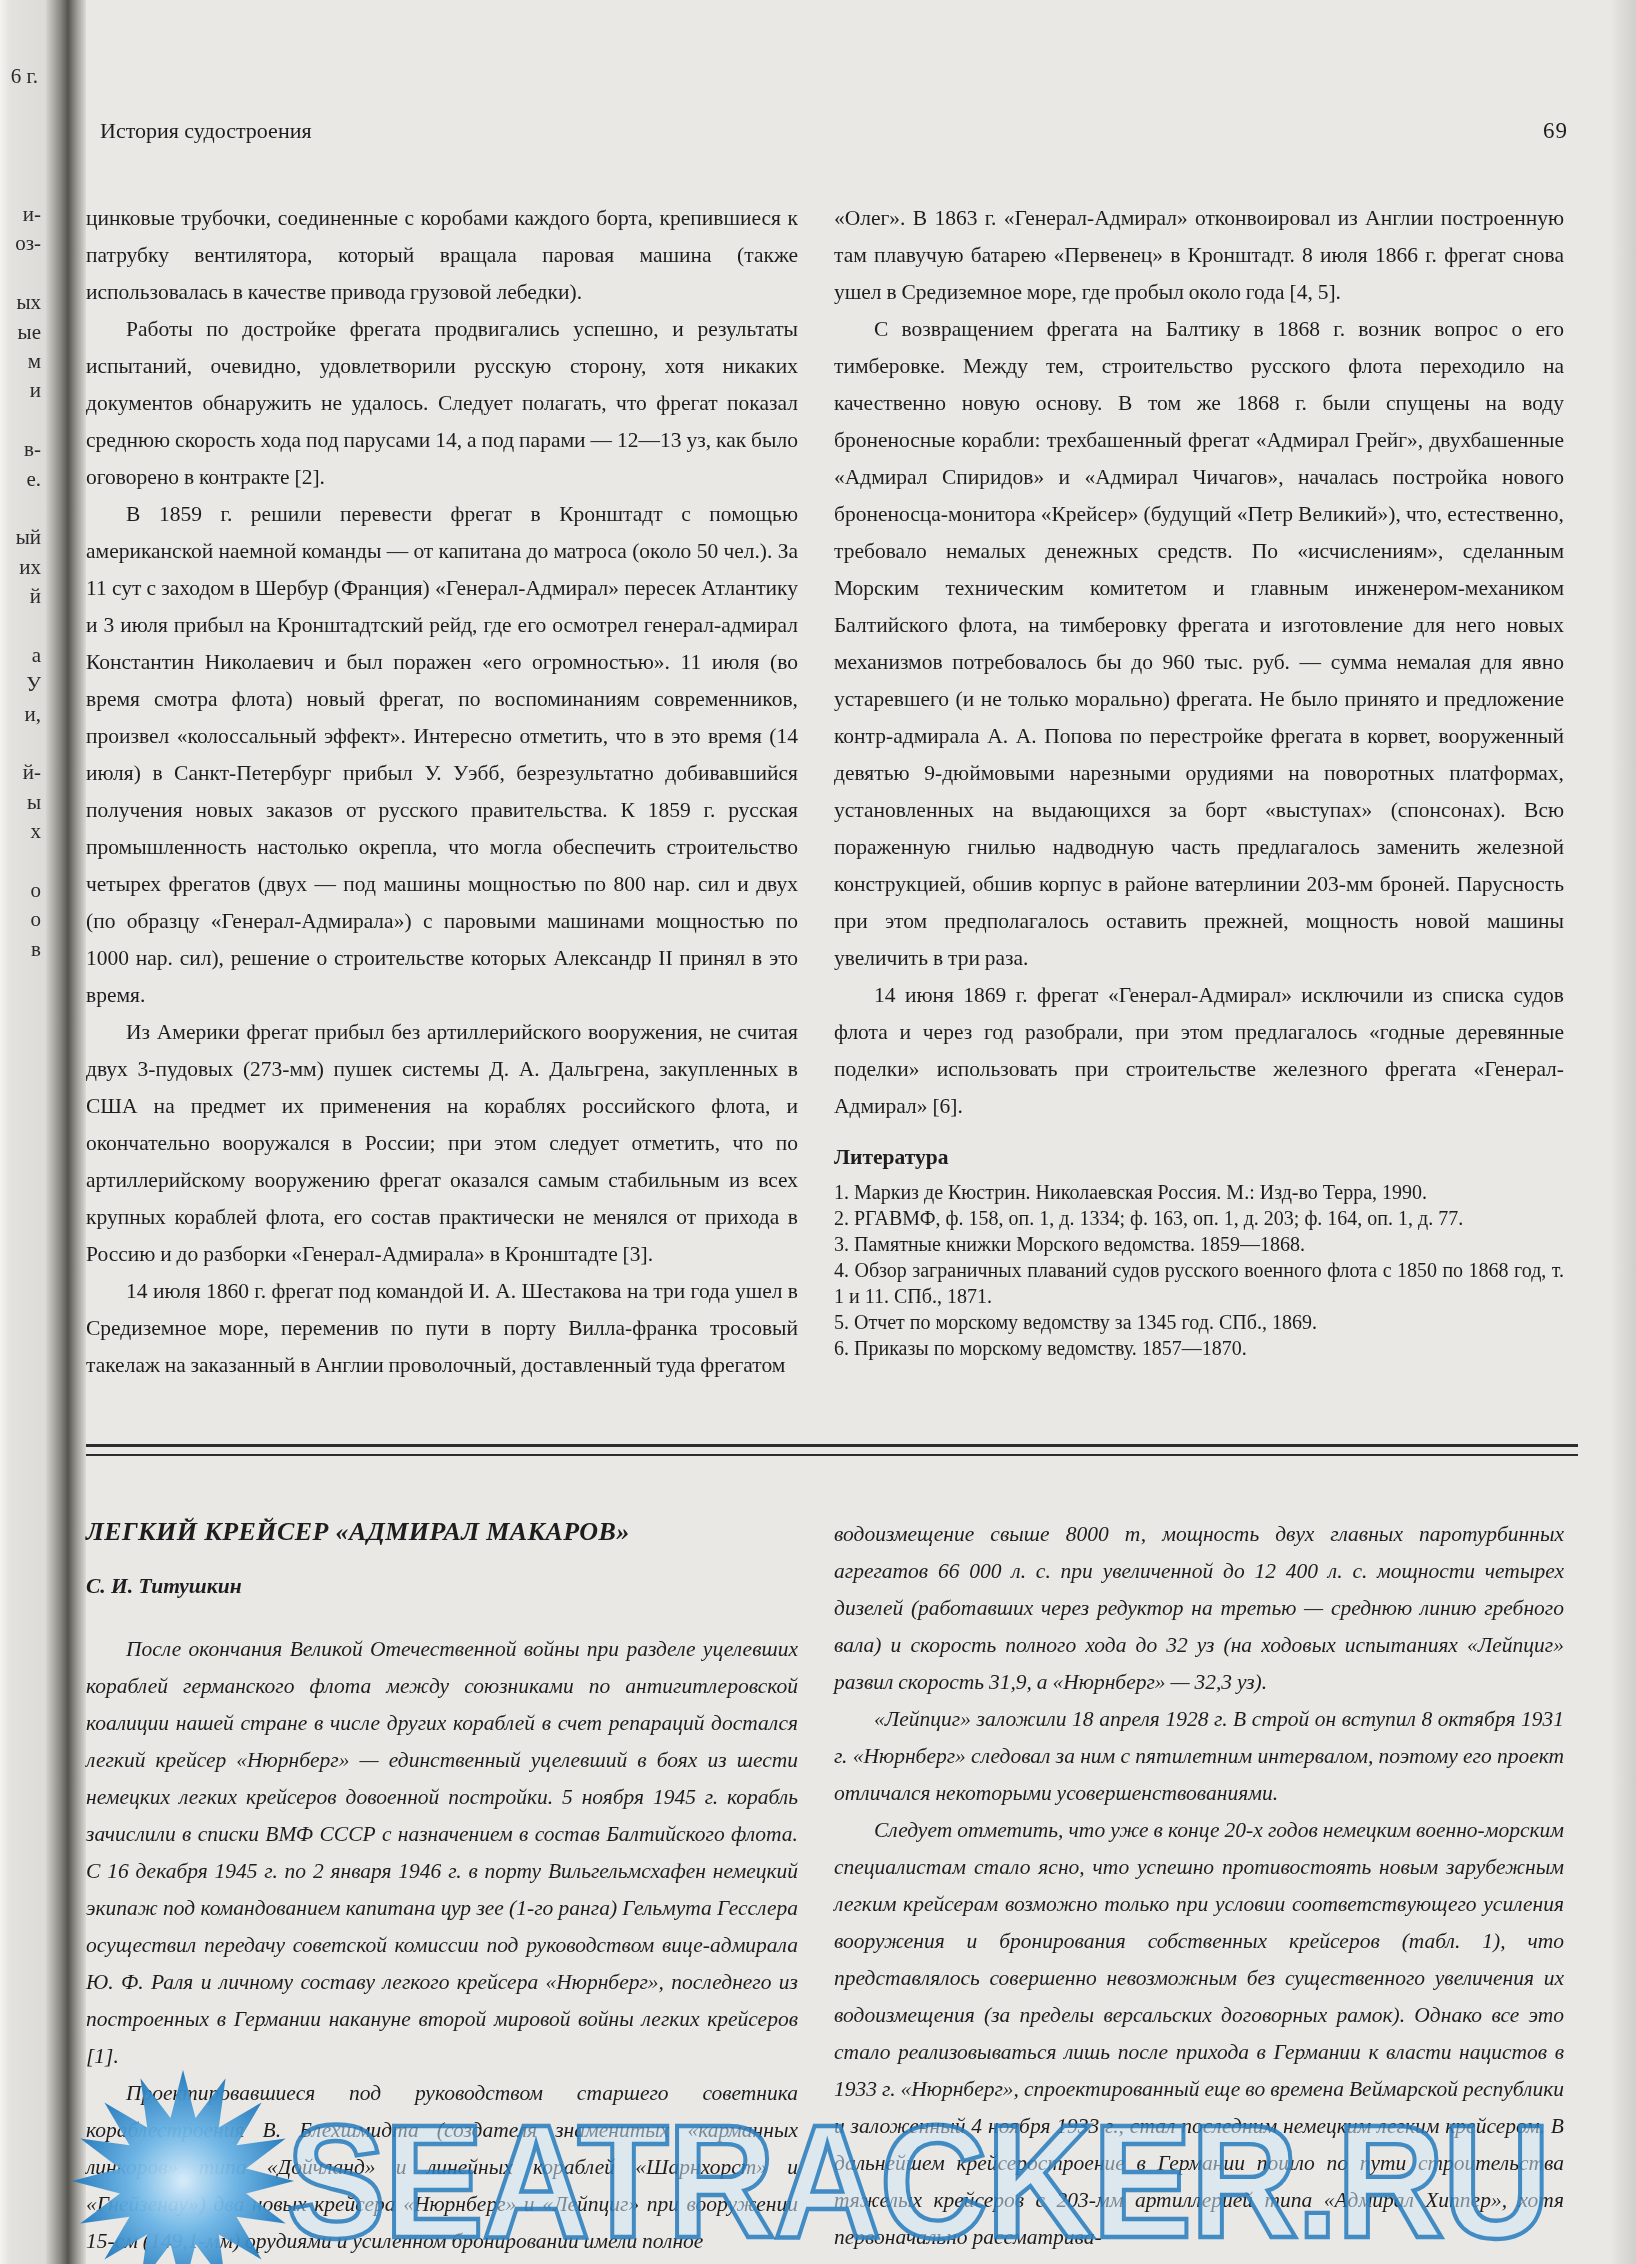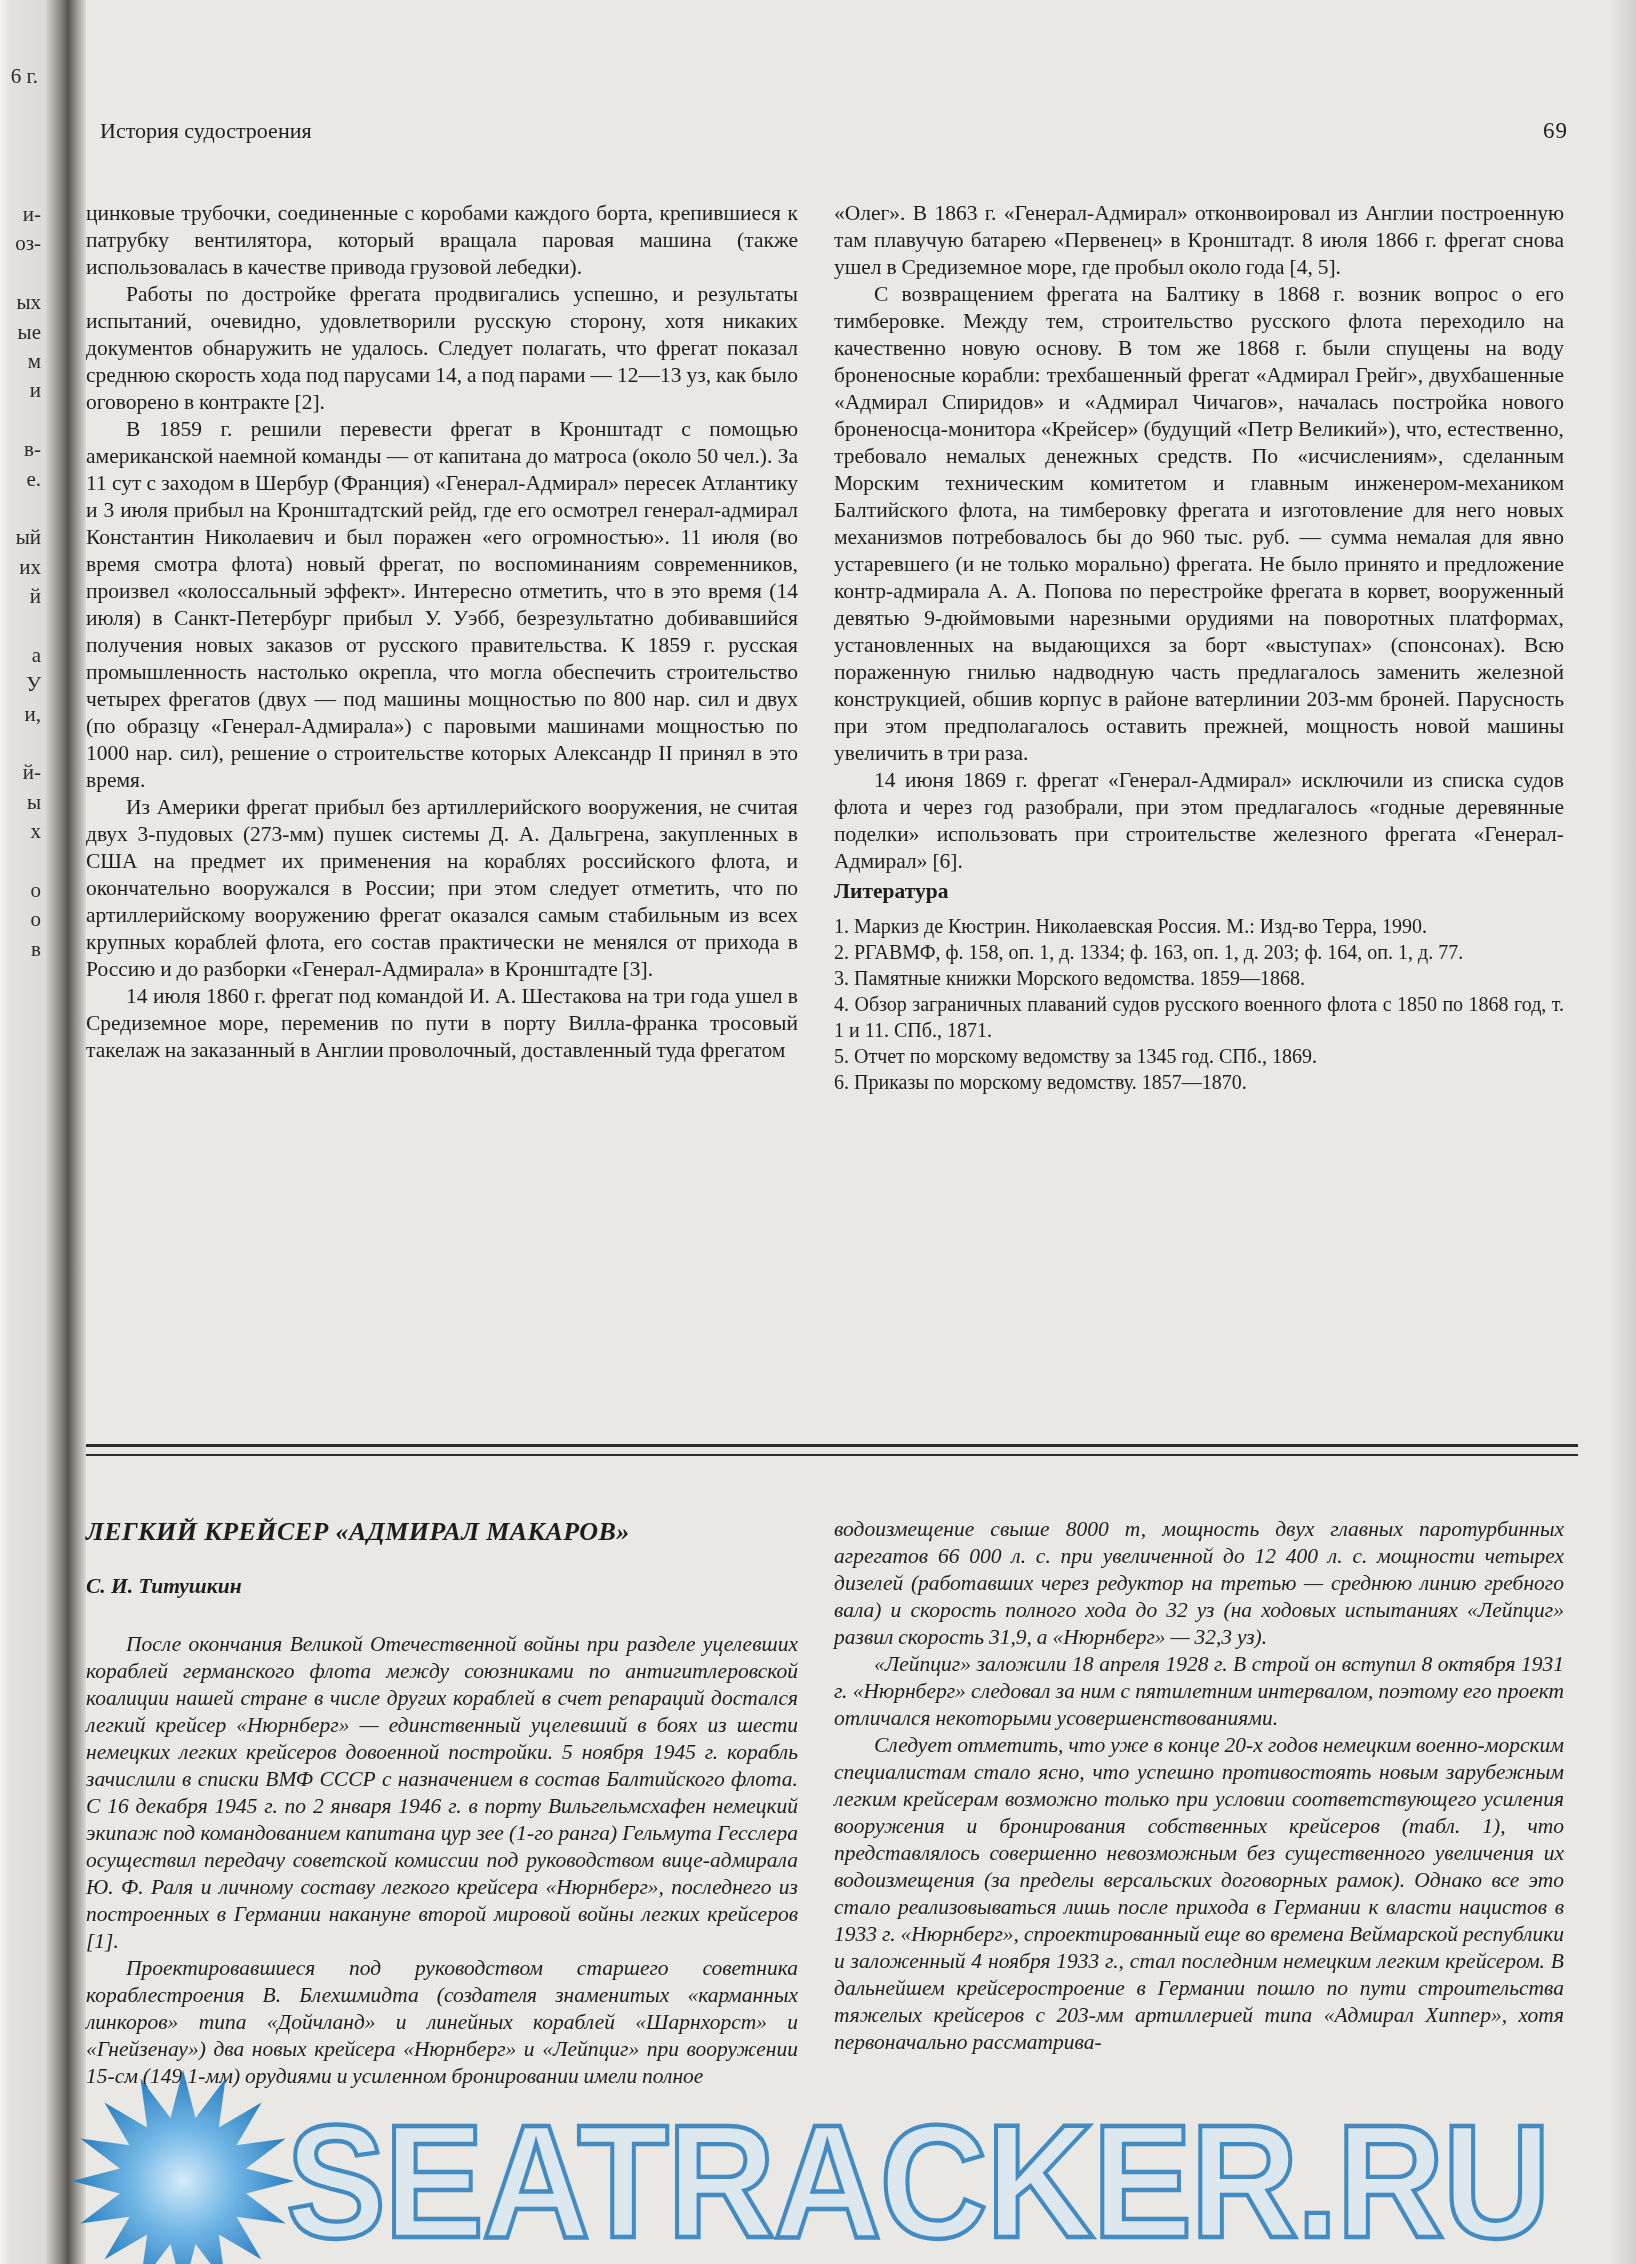--- a/index.html
+++ b/index.html
@@ -39,26 +39,26 @@
   .page-number { font-size:23px; letter-spacing:1px; }
 
   .article { display:flex; gap:36px; }
   .article-1 { margin-top:56px; height:1220px; overflow:hidden; }
   .article-2 { margin-top:34px;font-style:italic; }
   .col-left  { width:712px; }
   .col-right { width:730px; }
 
   .para {
     margin:0; text-align:justify; text-indent:40px;
-    font-size:21.5px; line-height:27px; word-spacing:-0.5px;
+    font-size:21.5px; line-height:37px; word-spacing:-0.5px;
   }
   .no-indent-first .para:first-child { text-indent:0; }
 
   .lit-heading {
-    margin:2px 0 8px; font-size:21.5px; font-weight:bold; line-height:28px;
+    margin:18px 0 8px; font-size:21.5px; font-weight:bold; line-height:28px;
   }
   .lit-list { }
   .lit-item { font-size:20px; line-height:26px; text-align:justify; margin:0; }
 
   .rule-double {
     margin-top:24px; height:7px; width:100%;
     border-top:3px solid #2c2c2e; border-bottom:2px solid #2c2c2e;
   }
 
   .a2-title { margin:26px 0 0; font-size:26px; font-weight:bold; letter-spacing:0.4px; line-height:32px; }

